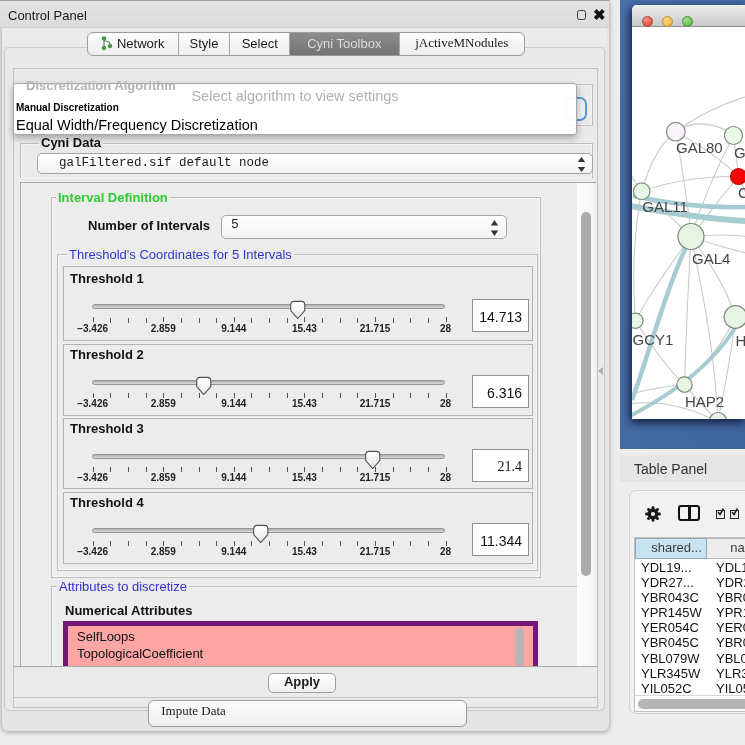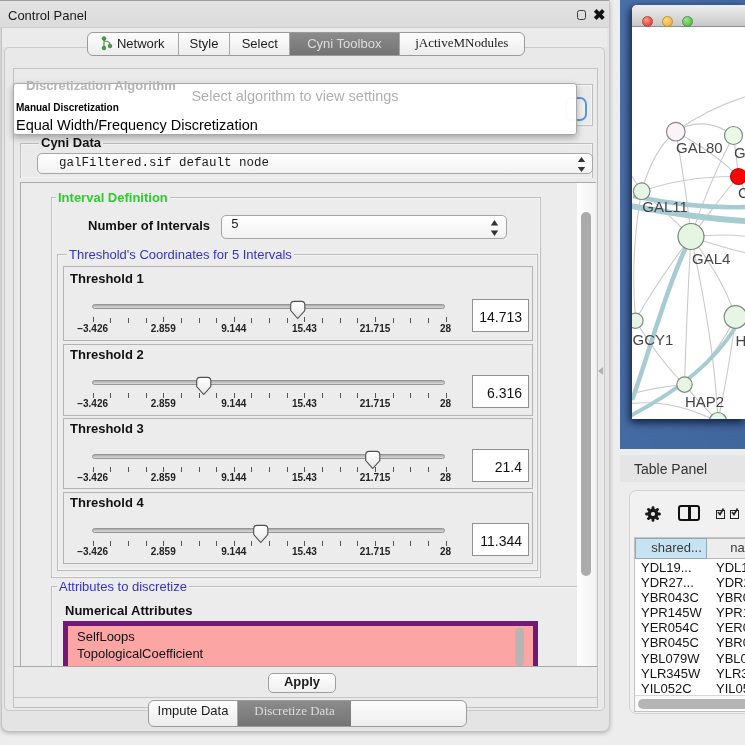--- a/index.html
+++ b/index.html
@@ -227,21 +227,21 @@
   <div class="tick" style="left:328.6px;top:48.5px;height:5px;"></div>
   <div class="tick" style="left:346.3px;top:48.5px;height:5px;"></div>
   <div class="tick" style="left:363.9px;top:48.5px;height:5px;"></div>
   <div class="tick" style="left:381.6px;top:48px;height:5px;"></div>
   <div class="ticklab" style="left:28.6px;top:53.5px;">−3.426</div>
   <div class="ticklab" style="left:99.2px;top:53.5px;">2.859</div>
   <div class="ticklab" style="left:169.8px;top:53.5px;">9.144</div>
   <div class="ticklab" style="left:240.4px;top:53.5px;">15.43</div>
   <div class="ticklab" style="left:311.0px;top:53.5px;">21.715</div>
   <div class="ticklab" style="left:381.6px;top:53.5px;">28</div>
-  <div class="vbox" style="left:408px;top:30px;">21.4</div>
+  <div class="vbox" style="left:408px;top:30px;font-family:Liberation Serif, serif;">21.4</div>
   <svg width="17.5" height="19.5" viewBox="0 0 17.5 19.5" style="position:absolute;top:31px;left:299.8px;">
           <defs>
             <linearGradient id="tg2" x1="0" y1="0" x2="0" y2="1">
               <stop offset="0" stop-color="#FFFFFF"></stop>
               <stop offset="0.5" stop-color="#F4F4F4"></stop>
               <stop offset="1" stop-color="#E4E4E4"></stop>
             </linearGradient>
           </defs>
           <path d="M 1.7 4.8 Q 1.7 1.4 5.1 1.4 L 12.4 1.4 Q 15.8 1.4 15.8 4.8 L 15.8 10.6 L 8.75 18.5 L 1.7 10.6 Z" fill="url(#tg2)" stroke="#4F4F4F" stroke-width="1.1"></path>
         </svg>
@@ -302,21 +302,20 @@
 
   <div class="abs" id="sbar"></div>
   <div class="abs" id="sthumb"></div>
 
   <div class="abs" style="left:14px;top:666px;width:583px;height:1px;background:#A9A9A9;"></div>
   <div class="abs" style="left:268px;top:673px;width:68px;height:20px;border:1px solid #9F9F9F;border-radius:5px;background:linear-gradient(#FEFEFE,#EFEFEF);text-align:center;font-size:13px;font-weight:bold;color:#1b1b1b;line-height:16px;box-sizing:border-box;">Apply</div>
   <div class="abs" style="left:14px;top:697px;width:583px;height:1px;background:#C6C6C6;"></div>
 
   <div class="abs seg" id="bottabs">
     <div class="tb" style="width:89px;">Impute Data</div>
-    <div class="tb sel" style="width:113px;">Discretize Data</div>
   </div>
 
   <div class="abs" style="left:598px;top:367px;width:0;height:0;border-top:4px solid transparent;border-bottom:4px solid transparent;border-right:5px solid #B0B0B0;"></div>
 
   <div class="abs" id="popup">
     <div style="position:absolute;left:0;top:4px;width:100%;text-align:center;font-size:14.5px;color:#B0B0B0;">Select algorithm to view settings</div>
     <div style="position:absolute;left:2px;top:18px;font-size:10px;font-weight:bold;color:#000;">Manual Discretization</div>
     <div style="position:absolute;left:2px;top:33px;font-size:14.5px;color:#000;">Equal Width/Frequency Discretization</div>
   </div>
 

